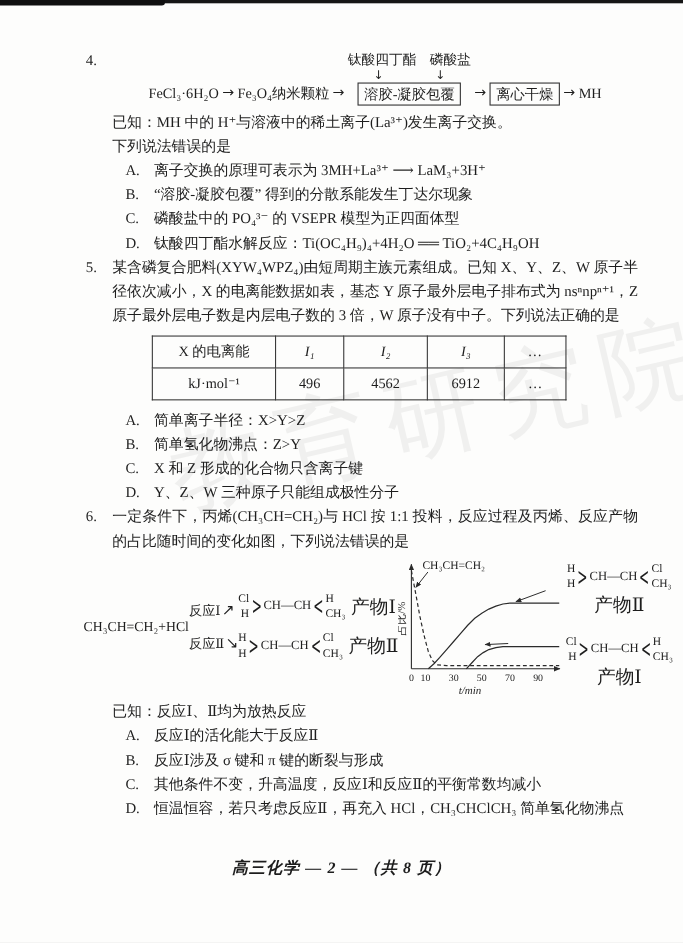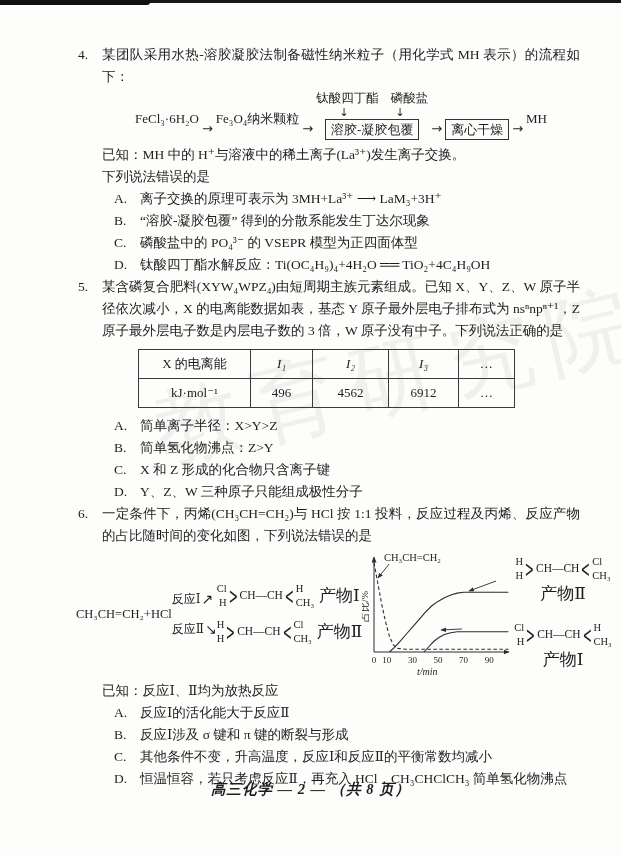--- a/index.html
+++ b/index.html
@@ -12,21 +12,21 @@
   .content{position:absolute;left:78px;top:44px;width:502px;font-size:13.5px;line-height:22px;}
   .qrow{display:flex;}
   .qnum{width:24px;flex:none;}
   .qbody{flex:1;min-width:0;}
   .stem{text-align:justify;}
   .opt{display:flex;margin-left:12px;}
   .opt-label{width:26px;flex:none;}
   .opt-text{flex:1;}
   
   .flow{display:flex;justify-content:center;align-items:flex-end;gap:3px;margin:2px 0 4px 0;font-size:13px;line-height:16px;}
-  .fi{margin-bottom:13px;white-space:nowrap;}
+  .fi{margin-bottom:3px;white-space:nowrap;}
   .flow-arrow{margin-bottom:3px;font-family:"DejaVu Sans",sans-serif;}
   .fbox{border:1px solid #333;padding:2px 5px 1px 5px;white-space:nowrap;}
   .boxcol{display:flex;flex-direction:column;align-items:center;}
   .flow-reagents{display:flex;gap:12px;font-size:12.5px;}
   .flow-downs{display:flex;width:100%;justify-content:space-around;}
   .flow-downs span{font-family:"DejaVu Sans",sans-serif;font-size:11px;line-height:13px;}
   
   .ion-table{border-collapse:collapse;margin:7px 0 7px 36px;font-size:13px;}
   .ion-table td{border:1px solid #3a3a3a;text-align:center;height:28px;padding:0 6px;}
   .ion-table tr:first-child td:nth-child(n+2){font-style:italic;}
@@ -66,21 +66,20 @@
 <div class="page">
   <div class="scan-top"></div>
   <div class="scan-top-left"></div>
   <div class="watermark">教育研究院</div>
 
   <div class="content">
 
     <div class="qrow">
       <span class="qnum">4.</span>
       <div class="qbody">
-        <div class="stem">某团队采用水热-溶胶凝胶法制备磁性纳米粒子（用化学式 MH 表示）的流程如下：</div>
 
         <div class="flow">
           <span class="fi">FeCl₃·6H₂O</span>
           <span class="flow-arrow">→</span>
           <span class="fi">Fe₃O₄纳米颗粒</span>
           <span class="flow-arrow">→</span>
           <div class="boxcol">
             <div class="flow-reagents">
               <span>钛酸四丁酯</span>
               <span>磷酸盐</span>

